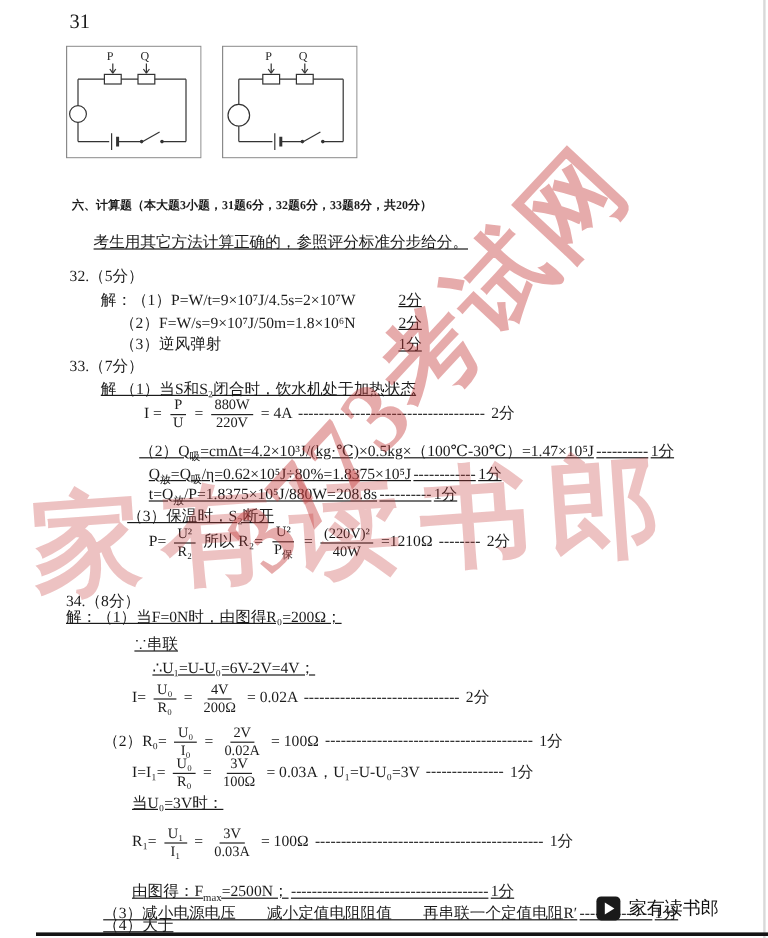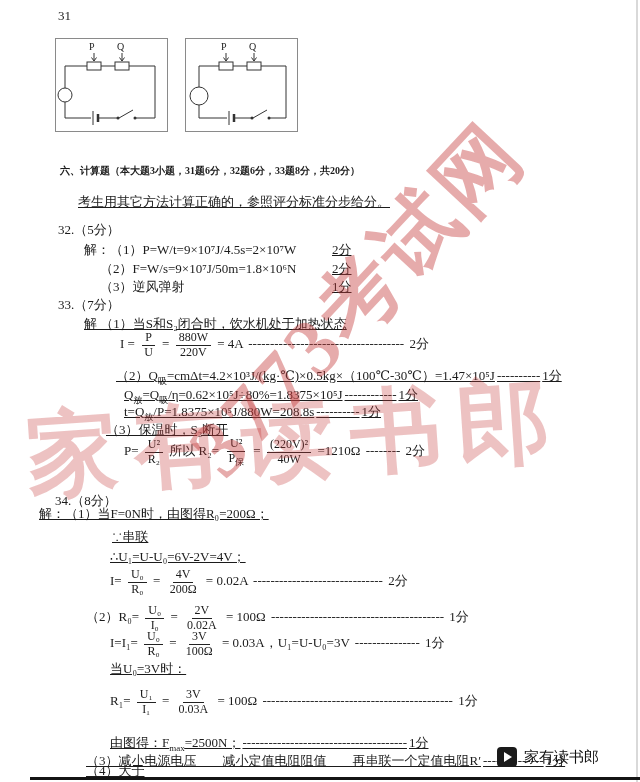--- a/index.html
+++ b/index.html
@@ -3,21 +3,21 @@
 <meta charset="utf-8">
 <style>
   html,body{margin:0;padding:0;}
   body{
     width:640px;height:782px;position:relative;overflow:hidden;
     background:#ffffff;color:#1b1b1b;
     font-family:"Liberation Serif","DejaVu Serif",serif;
   }
   .abs{position:absolute;}
   .line{font-size:13px;white-space:nowrap;text-decoration:underline;}
-  .pn{font-size:13px;}
+  .pn{font-size:17px;}
   .title{font-weight:bold;font-size:10px;white-space:nowrap;}
   .qheader{font-size:13px;white-space:nowrap;text-align:right;}
   .t32{display:inline-block;}
   .formula{font-size:13px;white-space:nowrap;}
   .frac{display:inline-flex;flex-direction:column;align-items:center;vertical-align:middle;
         margin:0 3px;font-size:12px;line-height:1.15;text-align:center;}
   .frac .fn{border-bottom:1px solid #222;padding:0 3px;}
   .frac .fd{padding:0 3px;}
   sub{font-size:9px;}
   .dashes{margin:0 2px;}
@@ -175,23 +175,23 @@
     <span class="frac">
         <span class="fn">(220V)²</span>
         <span class="fd">40W</span>
       </span>
     <span>=1210Ω</span>
     <span class="dashes">--------</span>
     <span>2分</span>
   </div>
 
   <div class="abs qheader" style="left:55px;top:492px">34.（8分）</div>
-  <div class="abs line" style="left:39px;top:505px">解：（1）当F=0N时，由图得R₀=200Ω；</div>
+  <div class="abs line" style="left:55px;top:505px">解：（1）当F=0N时，由图得R₀=200Ω；</div>
   <div class="abs line" style="left:112px;top:528px">∵串联</div>
-  <div class="abs line" style="left:110px;top:548px">∴U₁=U-U₀=6V-2V=4V；</div>
+  <div class="abs line" style="left:127px;top:548px">∴U₁=U-U₀=6V-2V=4V；</div>
 
   <div class="abs formula" style="left:110px;top:568px">
     <span>I=</span>
     <span class="frac">
         <span class="fn">U₀</span>
         <span class="fd">R₀</span>
       </span>
     <span>=</span>
     <span class="frac">
         <span class="fn">4V</span>

